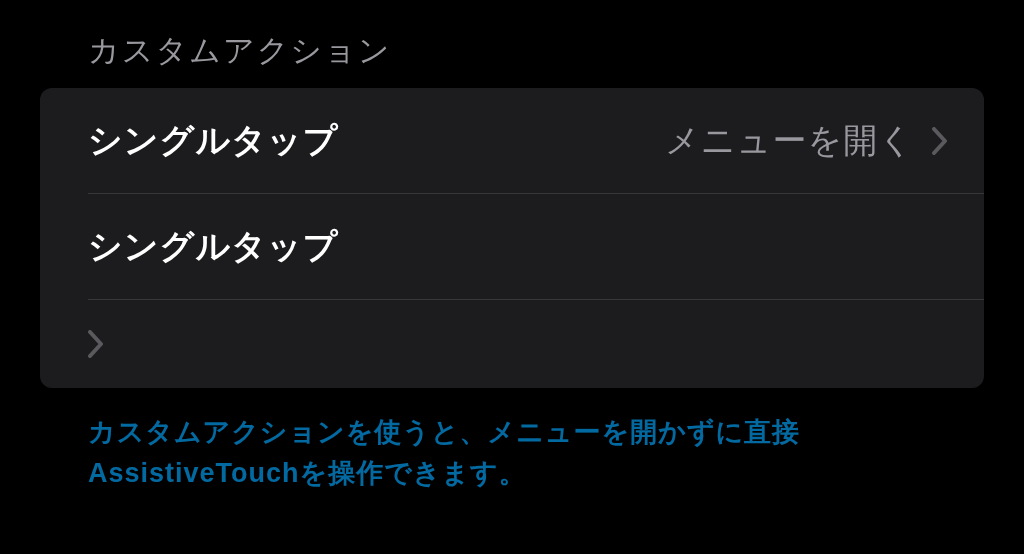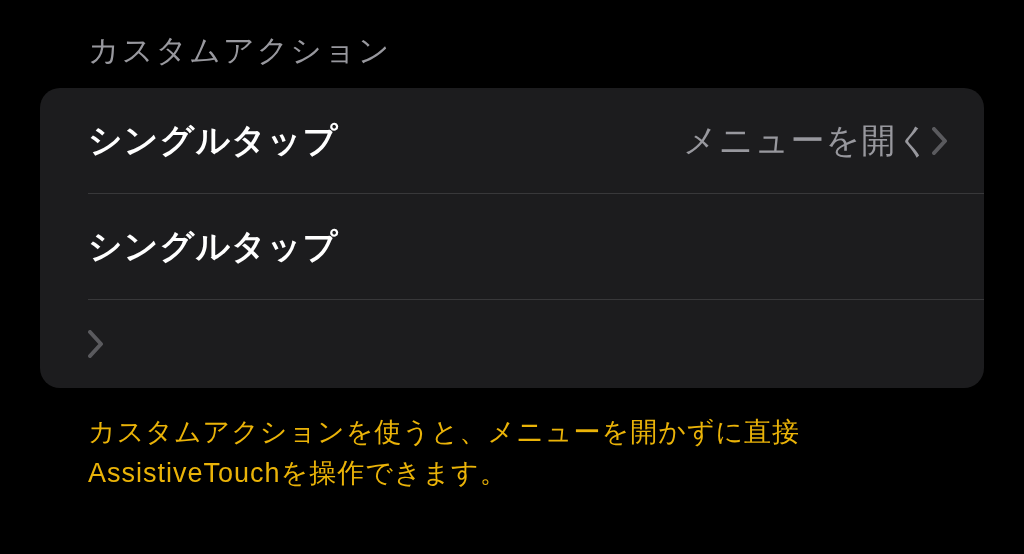--- a/index.html
+++ b/index.html
@@ -18,21 +18,21 @@
     .section-header {
       color: #98989e;
       font-size: 31px;
       font-weight: 400;
       letter-spacing: 2px;
       padding-left: 48px;
       padding-bottom: 16px;
     }
     .settings-group {
       background-color: #1c1c1e;
-      border-radius: 20px;
+      border-radius: 12px;
       overflow: hidden;
     }
     .settings-row {
       display: flex;
       align-items: center;
       justify-content: space-between;
       padding: 30px 36px 30px 48px;
       cursor: pointer;
       position: relative;
     }
@@ -47,41 +47,42 @@
     }
     .row-label {
       color: #ffffff;
       font-size: 34px;
       font-weight: 600;
       letter-spacing: 1px;
     }
     .row-value-wrap {
       display: flex;
       align-items: center;
+      gap: 18px;
     }
     .row-value {
       color: #98989e;
       font-size: 34px;
       font-weight: 400;
       letter-spacing: 1px;
     }
     .chevron {
       width: 16px;
       height: 28px;
       flex-shrink: 0;
     }
     .chevron svg {
       display: block;
       width: 100%;
       height: 100%;
     }
     .section-footer {
-      color: #eab308;
+      color: #0369a1;
       font-size: 27px;
-      font-weight: 400;
+      font-weight: 700;
       letter-spacing: 1px;
       line-height: 1.5;
       padding-left: 48px;
       padding-right: 40px;
       padding-top: 24px;
     }
   </style>
 </head>
 <body>
 

